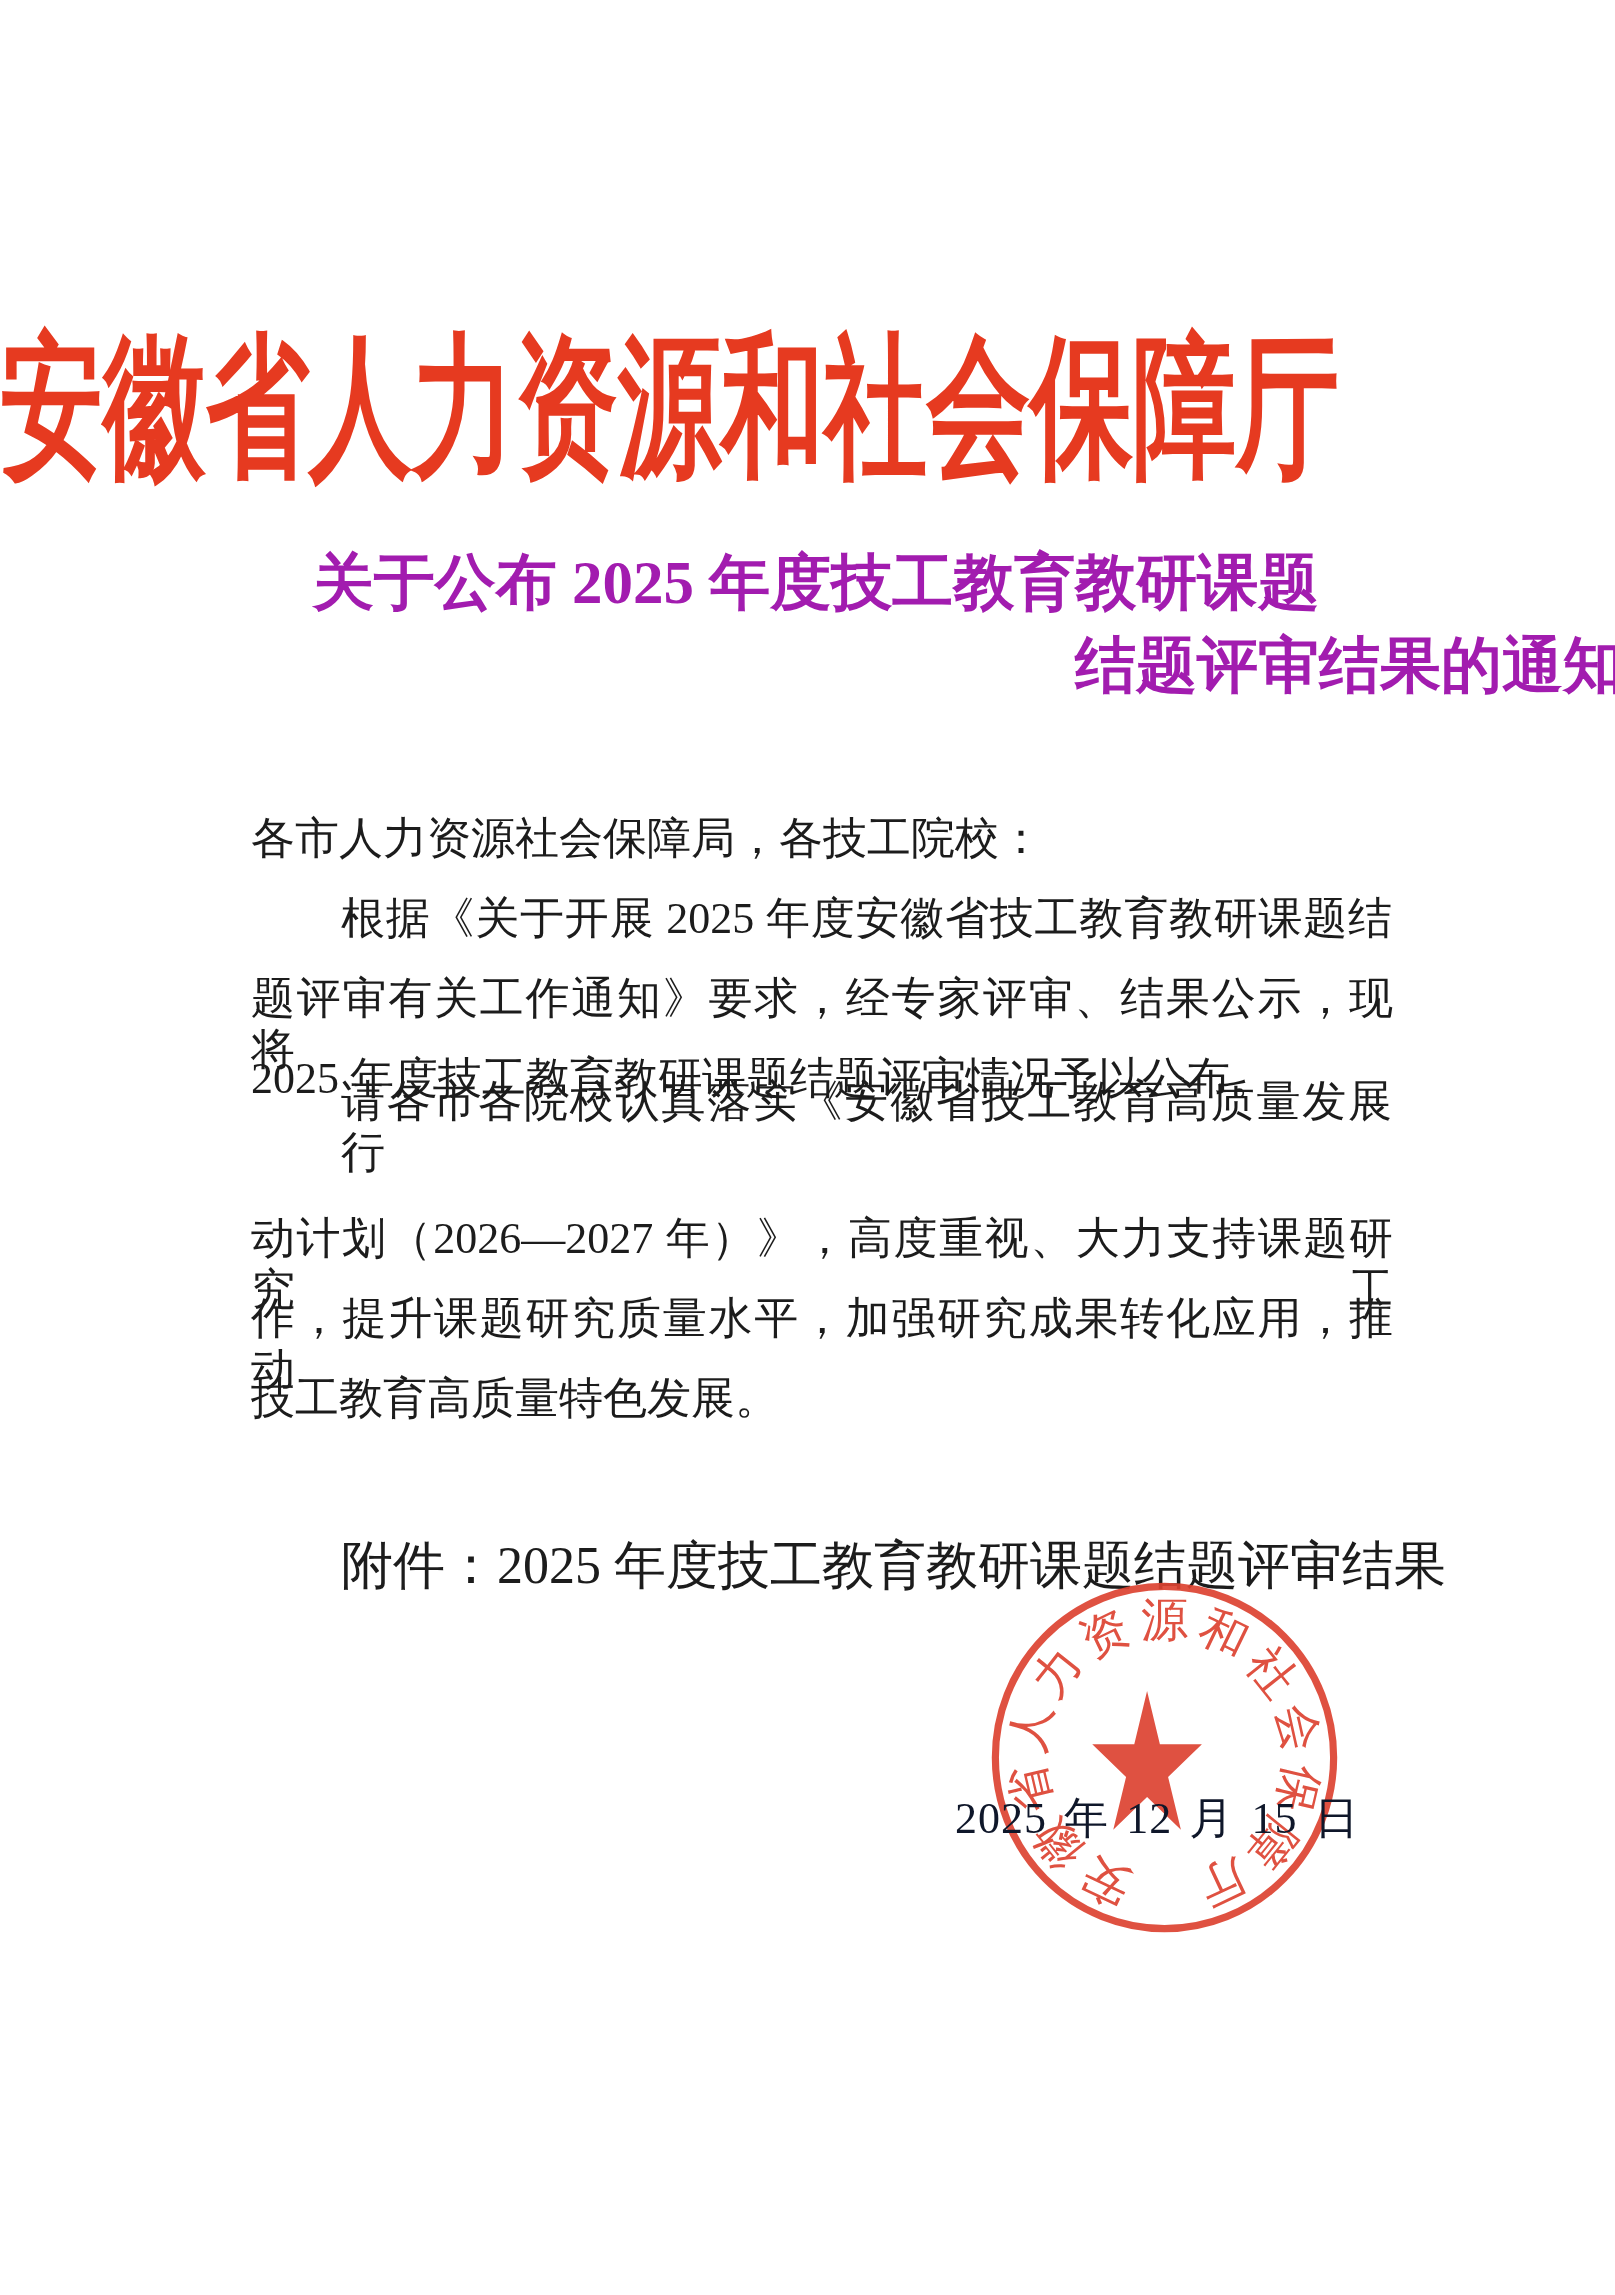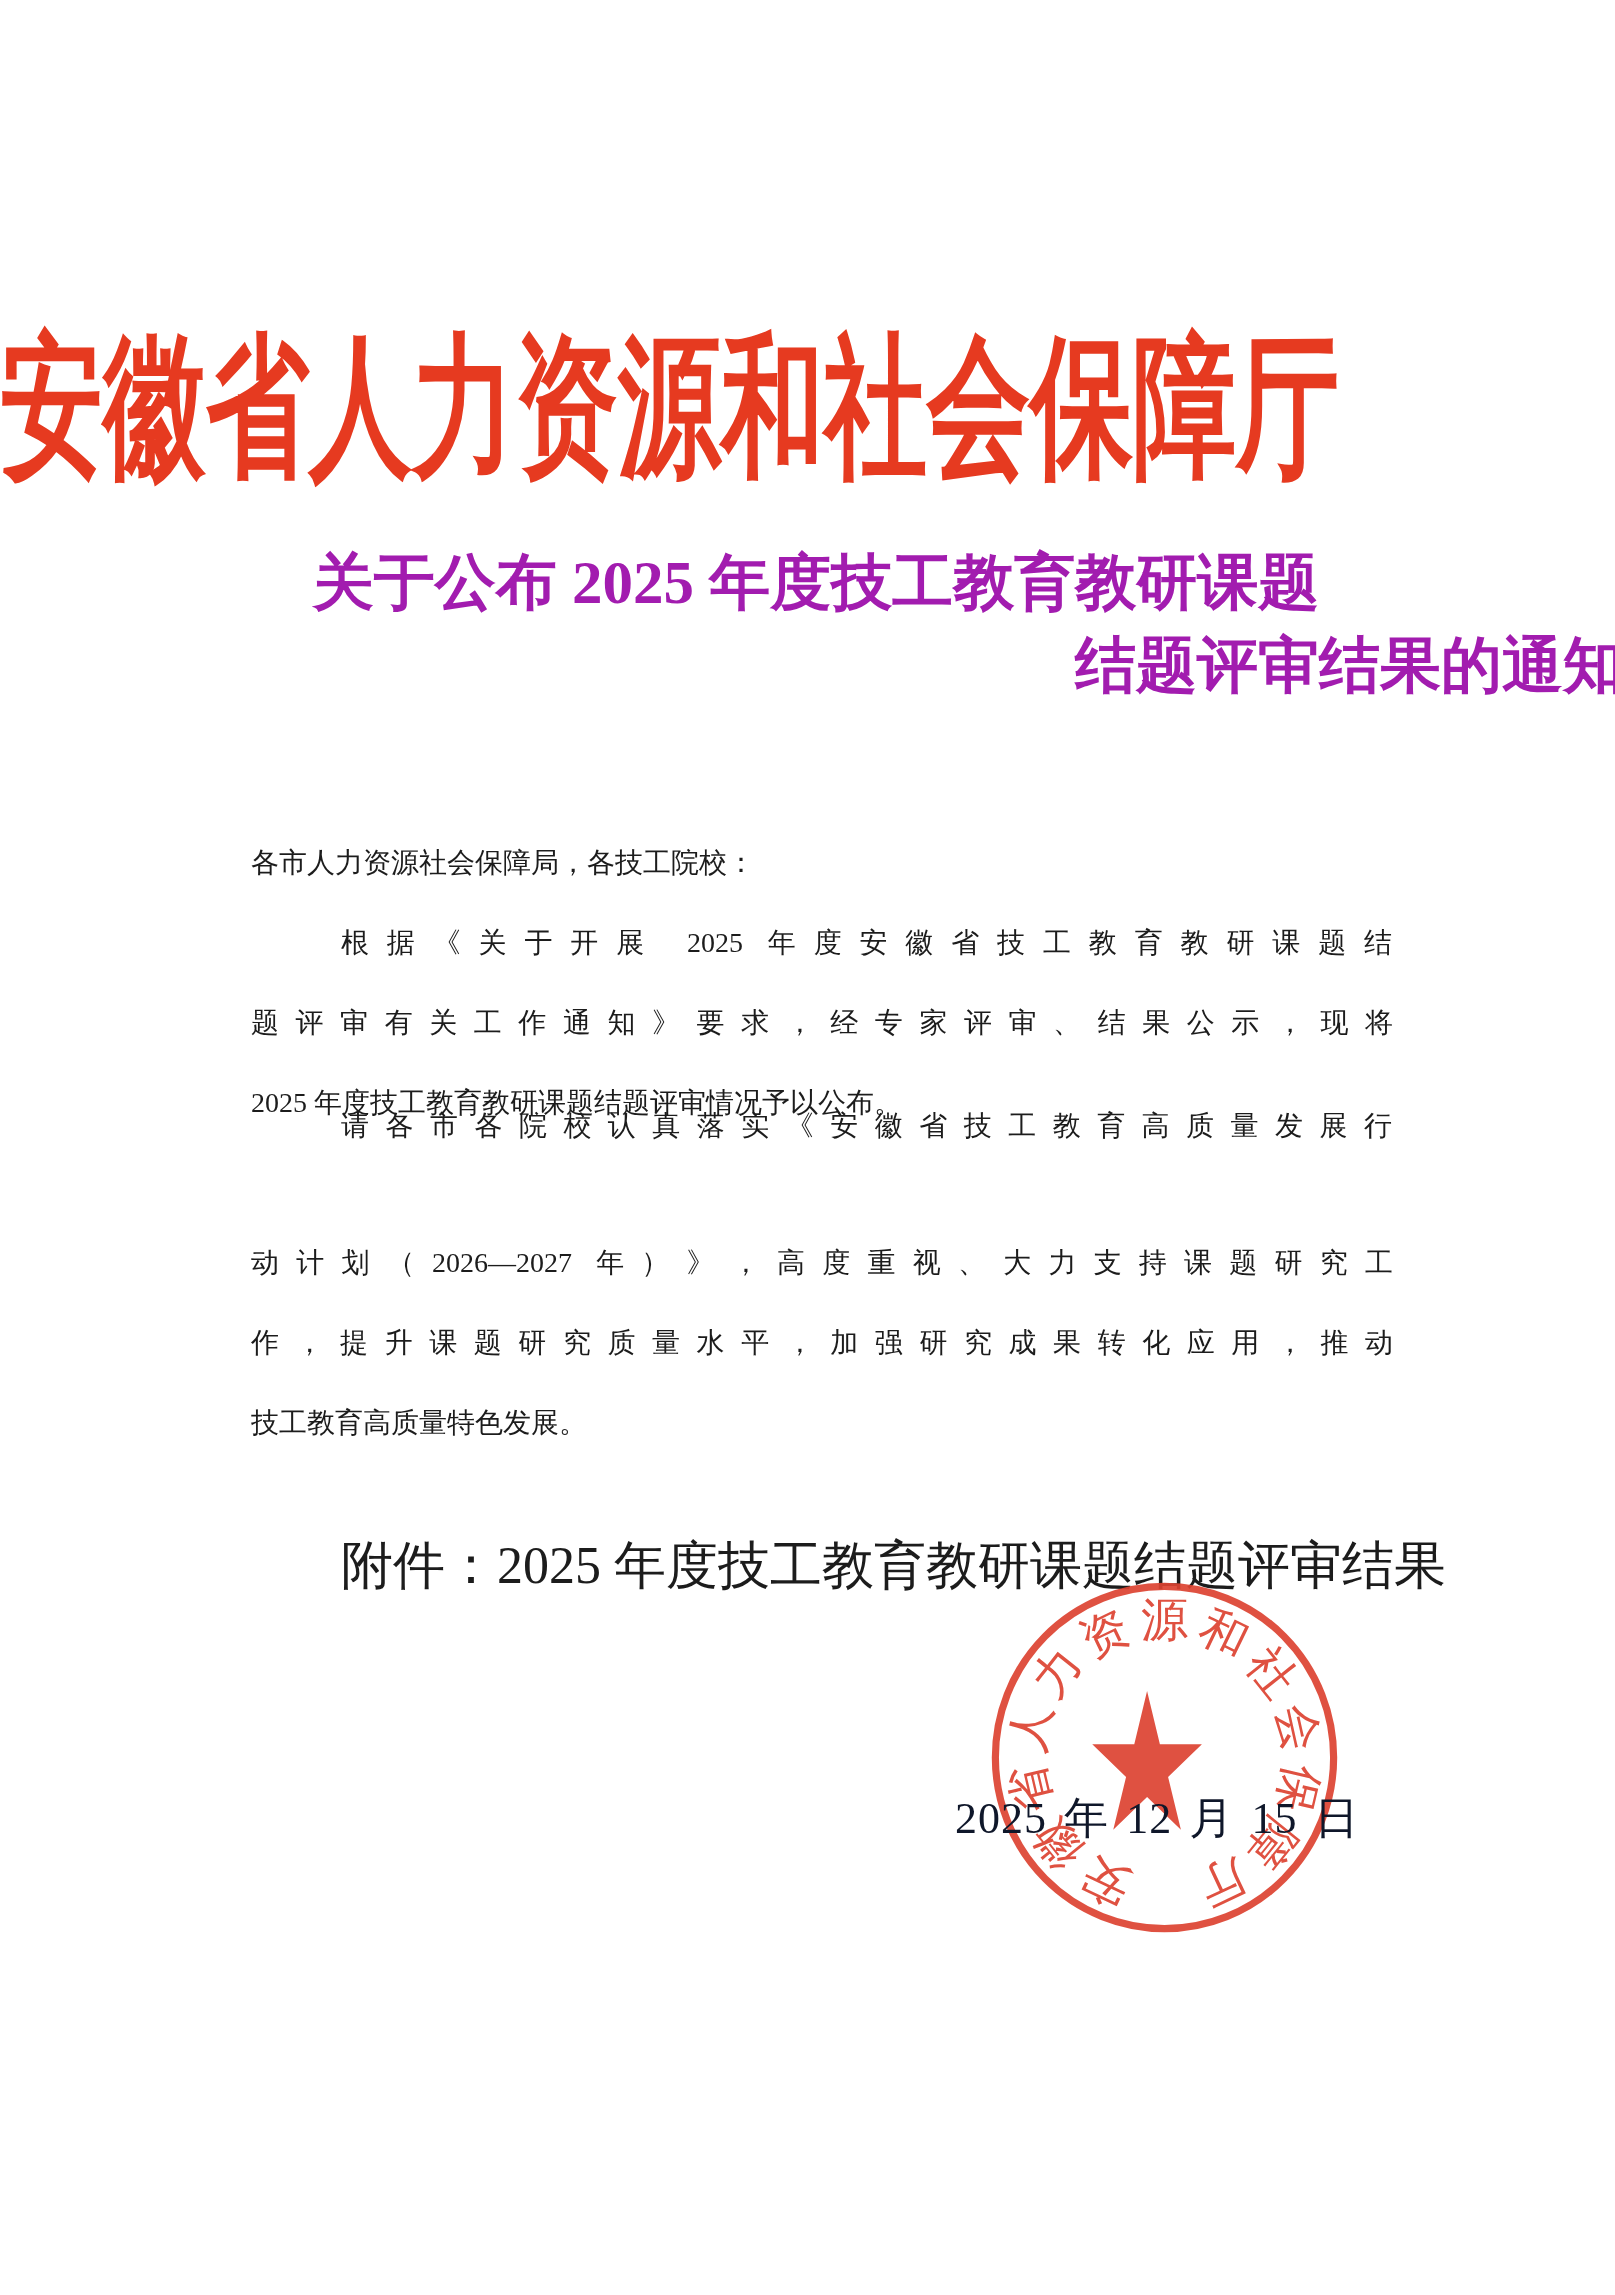--- a/index.html
+++ b/index.html
@@ -33,24 +33,23 @@
     position:absolute;left:8px;width:100%;
     text-align:center;
     font-size:61px;line-height:67px;font-weight:bold;
     color:#a21caf;
     white-space:nowrap;
   }
   .doc-title.l1{top:549px;}
   .doc-title.l2{top:632px;text-align:right;}
   .bodyline{
     position:absolute;left:251px;width:1142px;
-    font-size:28px;line-height:51px;
+    font-size:44px;line-height:51px;
     color:var(--ink);
     white-space:nowrap;
-    margin-top:24px;
   }
   .bodyline.fill{
     white-space:normal;
     text-align:justify;
     text-align-last:justify;
   }
   .bodyline.indent{padding-left:90px;width:1051px;}
   .attachment{
     position:absolute;left:251px;top:1540px;width:1142px;
     padding-left:90px;

